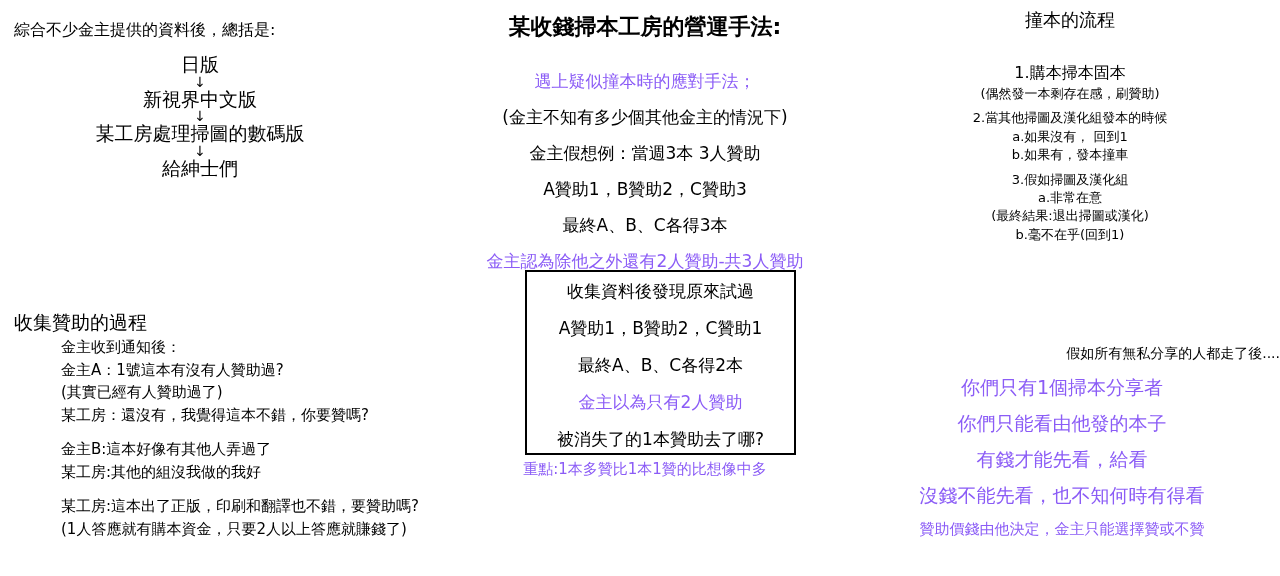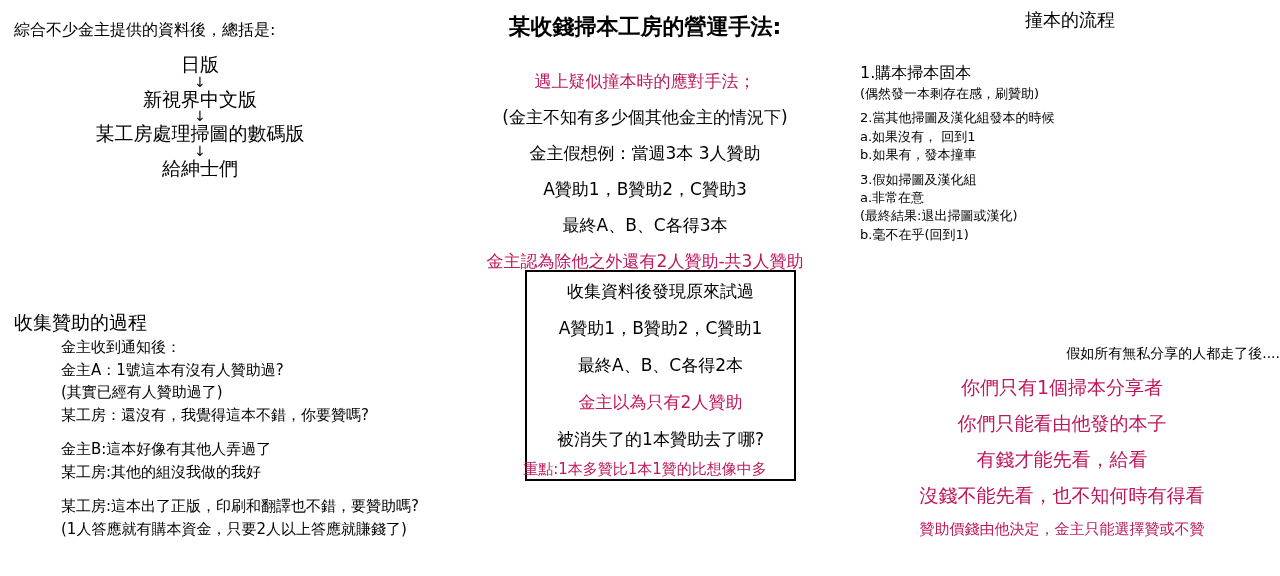--- a/index.html
+++ b/index.html
@@ -17,21 +17,21 @@
   }
   .col {
     position: absolute;
     top: 0;
   }
   #col-left  { left: 0px;   width: 430px; }
   #col-mid   { left: 430px; width: 430px; }
   #col-right { left: 860px; width: 420px; }
 
   .line { white-space: nowrap; }
-  .red { color: #be185d; }
+  .red { color: #8b5cf6; }
 
   
   #left-intro {
     position: absolute;
     left: 14px; top: 20px;
     font-size: 16px;
   }
   #left-chain {
     position: absolute;
     left: 0px; top: 54px;
@@ -74,21 +74,21 @@
     width: 430px;
     text-align: center;
     font-size: 17px;
   }
   #mid-body .l { margin: 0 0 13px 0; }
   #mid-box {
     position: absolute;
     left: 95px; top: 270px;
     width: 255px;
     border: 2px solid #000;
-    padding: 8px 6px 26px 6px;
+    padding: 8px 6px 0 6px;
     text-align: center;
     font-size: 17px;
     background: #fff;
   }
   #mid-box .l { margin: 0 0 14px 0; }
   #mid-box .l:last-child { margin-bottom: 2px; }
   #mid-foot {
     position: absolute;
     left: 0; top: 460px;
     width: 430px;
@@ -101,21 +101,21 @@
     position: absolute;
     left: 0; top: 8px;
     width: 420px;
     text-align: center;
     font-size: 18px;
   }
   #right-flow {
     position: absolute;
     left: 0; top: 62px;
     width: 420px;
-    text-align: left;
+    text-align: center;
     font-size: 16px;
     line-height: 1.42;
   }
   #right-flow .small { font-size: 13px; }
   #right-flow .step { font-size: 16px; }
   #right-flow .gap { height: 6px; }
   #right-note {
     position: absolute;
     left: 0; top: 345px;
     width: 420px;

